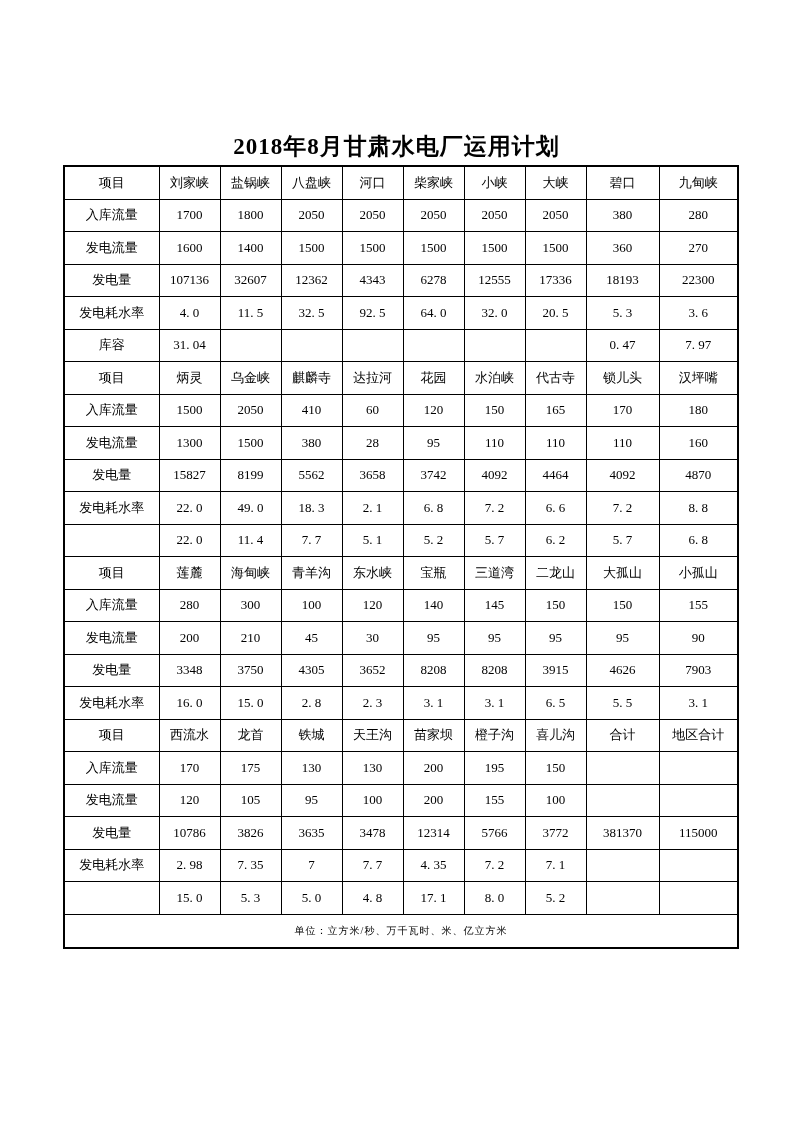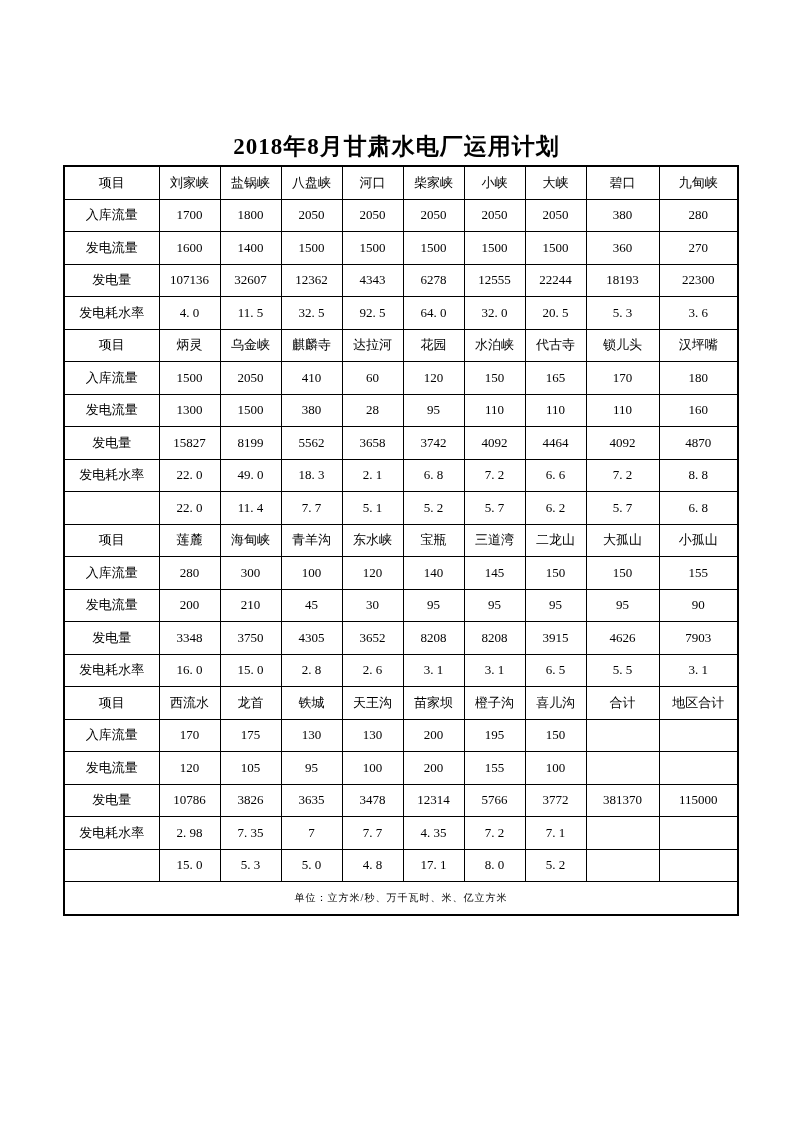--- a/index.html
+++ b/index.html
@@ -107,37 +107,49 @@
           <td>270</td>
         </tr>
         <tr>
           <td>发电量</td>
           <td>107136</td>
           <td>32607</td>
           <td>12362</td>
           <td>4343</td>
           <td>6278</td>
           <td>12555</td>
-          <td>22244</td>
+          <td>17336</td>
           <td>18193</td>
           <td>22300</td>
         </tr>
         <tr>
           <td>发电耗水率</td>
           <td>4. 0</td>
           <td>11. 5</td>
           <td>32. 5</td>
           <td>92. 5</td>
           <td>64. 0</td>
           <td>32. 0</td>
           <td>20. 5</td>
           <td>5. 3</td>
           <td>3. 6</td>
         </tr>
         <tr>
+          <td>库容</td>
+          <td>31. 04</td>
+          <td></td>
+          <td></td>
+          <td></td>
+          <td></td>
+          <td></td>
+          <td></td>
+          <td>0. 47</td>
+          <td>7. 97</td>
+        </tr>
+        <tr>
           <td>项目</td>
           <td>炳灵</td>
           <td>乌金峡</td>
           <td>麒麟寺</td>
           <td>达拉河</td>
           <td>花园</td>
           <td>水泊峡</td>
           <td>代古寺</td>
           <td>锁儿头</td>
           <td>汉坪嘴</td>
@@ -248,21 +260,21 @@
           <td>8208</td>
           <td>3915</td>
           <td>4626</td>
           <td>7903</td>
         </tr>
         <tr>
           <td>发电耗水率</td>
           <td>16. 0</td>
           <td>15. 0</td>
           <td>2. 8</td>
-          <td>2. 6</td>
+          <td>2. 3</td>
           <td>3. 1</td>
           <td>3. 1</td>
           <td>6. 5</td>
           <td>5. 5</td>
           <td>3. 1</td>
         </tr>
         <tr>
           <td>项目</td>
           <td>西流水</td>
           <td>龙首</td>

